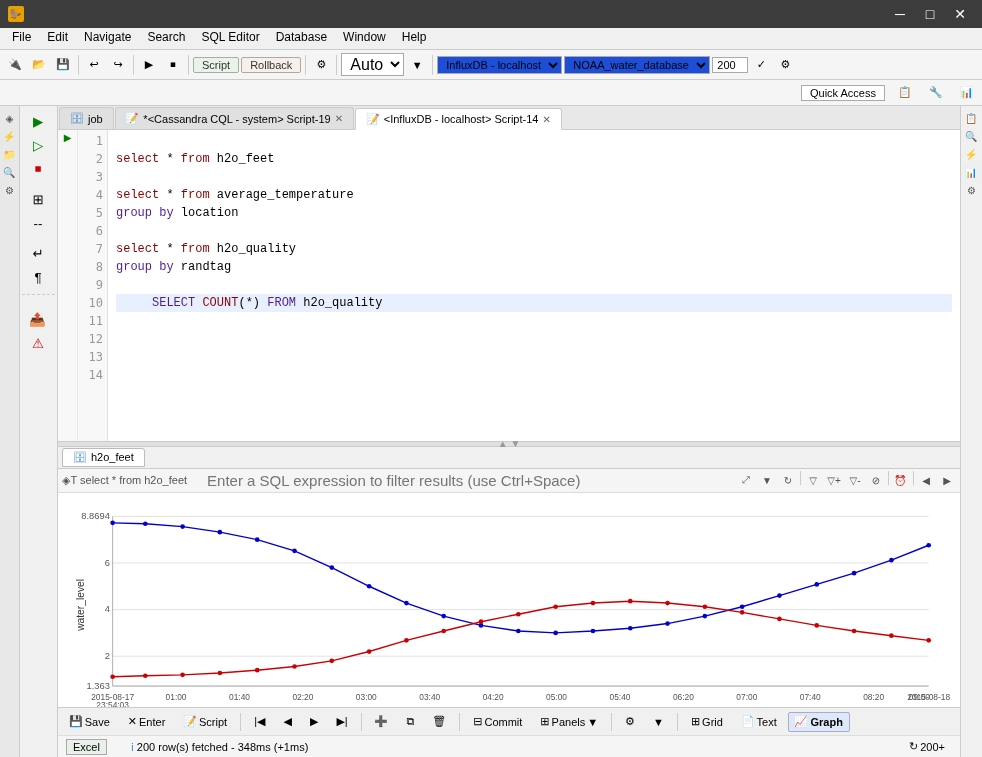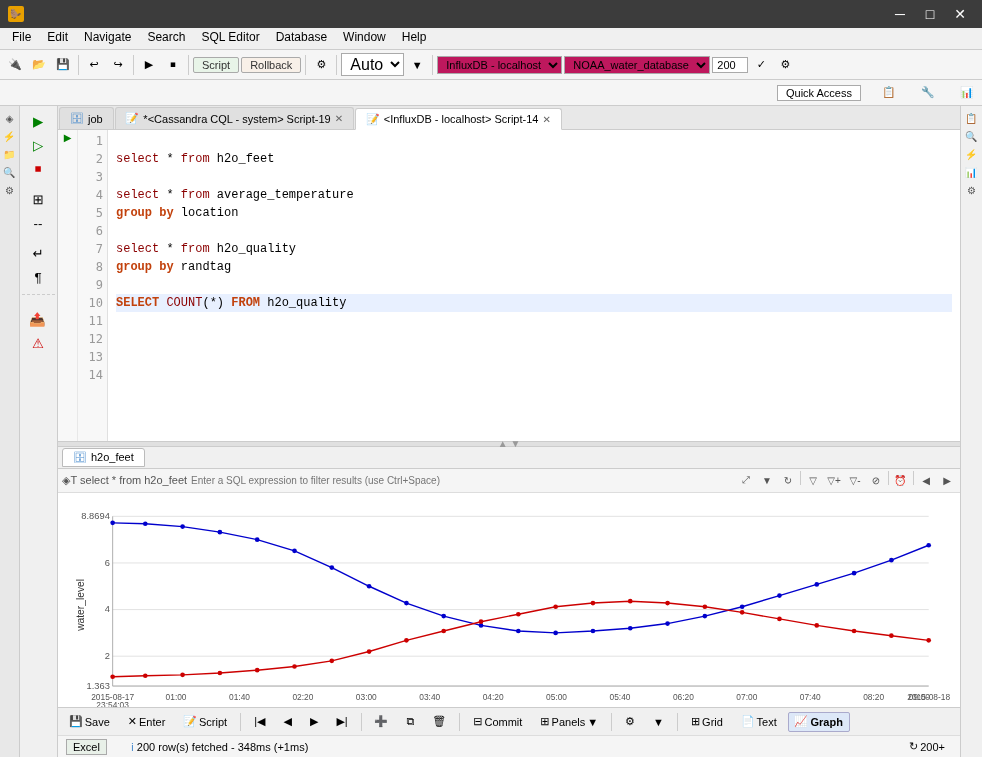--- a/index.html
+++ b/index.html
@@ -16,25 +16,25 @@
     #menubar { background: #f0f0f0; border-bottom: 1px solid #ccc; height: 22px; display: flex; align-items: flex-start; padding: 0 4px; }
     #menubar .menu-item { padding: 2px 8px; cursor: pointer; font-size: 12px; }
 
     
     #toolbar { background: #f5f5f5; border-bottom: 1px solid #ccc; height: 30px; display: flex; align-items: center; padding: 0 4px; gap: 2px; }
     .tb-btn { height: 22px; min-width: 22px; background: transparent; border: 1px solid transparent; cursor: pointer; display: flex; align-items: center; justify-content: center; font-size: 11px; padding: 0 3px; border-radius: 2px; }
     .tb-sep { width: 1px; height: 20px; background: #ccc; margin: 0 2px; }
     .tb-commit { background: #e8f4e8; border: 1px solid #aaa; padding: 1px 8px; font-size: 11px; color: #333; border-radius: 2px; cursor: pointer; }
     .tb-rollback { background: #f8f0e8; border: 1px solid #aaa; padding: 1px 8px; font-size: 11px; color: #333; border-radius: 2px; cursor: pointer; }
     .tb-auto { background: #fff; border: 1px solid #aaa; padding: 1px 4px; font-size: 16px; }
-    .tb-dropdown { background: #be185d; border: 1px solid #aaa; padding: 1px 4px; font-size: 11px; min-width: 120px; }
+    .tb-dropdown { background: #1d4ed8; border: 1px solid #aaa; padding: 1px 4px; font-size: 11px; min-width: 120px; }
     .tb-number { background: #fff; border: 1px solid #aaa; padding: 1px 4px; font-size: 11px; width: 36px; }
 
     
-    #toolbar2 { background: #f5f5f5; border-bottom: 1px solid #ccc; height: 26px; display: flex; align-items: center; padding: 0 4px; gap: 17px; justify-content: flex-end; }
+    #toolbar2 { background: #f5f5f5; border-bottom: 1px solid #ccc; height: 26px; display: flex; align-items: center; padding: 0 4px; gap: 9px; justify-content: flex-end; }
     .quick-access-btn { background: #fff; border: 1px solid #aaa; padding: 1px 8px; font-size: 11px; cursor: pointer; }
 
     
     #main { display: flex; height: calc(757px - 28px - 22px - 30px - 26px); }
 
     
     #sidebar { width: 20px; background: #e8e8e8; border-right: 1px solid #ccc; display: flex; flex-direction: column; align-items: center; padding-top: 4px; gap: 2px; }
     .sidebar-icon { width: 16px; height: 16px; cursor: pointer; display: flex; align-items: center; justify-content: center; font-size: 10px; color: #555; }
 
     
@@ -47,41 +47,41 @@
     
     #tabs { background: #e8e8e8; border-bottom: 1px solid #ccc; height: 24px; display: flex; align-items: flex-end; }
     .tab { height: 22px; padding: 0 10px; border: 1px solid #ccc; border-bottom: none; background: #e0e0e0; cursor: pointer; display: flex; align-items: center; gap: 4px; font-size: 11px; border-radius: 3px 3px 0 0; margin-left: 1px; }
     .tab.active { background: #fff; border-bottom: 1px solid #fff; margin-bottom: -1px; }
     .tab .tab-close { color: #666; font-size: 10px; cursor: pointer; }
 
     
     #code-editor { flex: 1; background: #fff; display: flex; overflow: hidden; }
     #line-numbers { width: 30px; background: #f8f8f8; border-right: 1px solid #e0e0e0; padding: 2px 0; text-align: right; font-family: monospace; font-size: 12px; color: #999; line-height: 18px; padding-right: 4px; overflow: hidden; }
     #code-content { flex: 1; padding: 2px 8px; font-family: 'Courier New', monospace; font-size: 12px; line-height: 18px; overflow: auto; white-space: pre; }
-    .kw { color: #c2410c; font-weight: bold; }
+    .kw { color: #4c1d95; font-weight: normal; }
     .fn { color: #8B0000; }
-    .line-active { background: #e8f0ff; display: block; }
+    .line-active { background: #e8f0ff; display: block; padding-left: 36px; }
 
     
     #run-arrow { width: 20px; background: #f8f8f8; border-right: 1px solid #e8e8e8; display: flex; flex-direction: column; padding-top: 2px; align-items: center; }
     .run-arrow-btn { color: #008000; cursor: pointer; font-size: 10px; }
 
     
     #h-splitter { height: 6px; background: #e0e0e0; border-top: 1px solid #ccc; border-bottom: 1px solid #ccc; cursor: row-resize; display: flex; align-items: center; justify-content: center; }
 
     
     #results-panel { display: flex; flex-direction: column; background: #fff; }
     #results-tab-bar { background: #f0f0f0; border-bottom: 1px solid #ccc; height: 22px; display: flex; align-items: center; padding: 0 4px; }
     .results-tab { background: #ddd; border: 1px solid #bbb; padding: 2px 10px; font-size: 11px; cursor: pointer; border-radius: 3px 3px 0 0; display: flex; align-items: center; gap: 4px; }
     .results-tab.active { background: #fff; }
 
     
     #filter-bar { background: #f5f5f5; border-bottom: 1px solid #ddd; height: 24px; display: flex; align-items: center; padding: 0 4px; gap: 4px; font-size: 11px; }
     .filter-query { color: #555; font-size: 11px; }
-    .filter-input { flex: 1; border: none; background: transparent; font-size: 10px; color: #888; outline: none; }
+    .filter-input { flex: 1; border: none; background: transparent; font-size: 15px; color: #888; outline: none; margin-left: 16px; }
     .filter-icons { display: flex; gap: 3px; margin-left: auto; }
     .filter-icon { width: 18px; height: 18px; cursor: pointer; display: flex; align-items: center; justify-content: center; font-size: 10px; color: #555; }
 
     
     #chart-area { flex: 1; background: #fff; position: relative; overflow: hidden; text-decoration: underline; }
     #chart-svg { width: 100%; height: 100%; }
 
     
     #bottom-toolbar { background: #f0f0f0; border-top: 1px solid #ccc; height: 28px; display: flex; align-items: center; padding: 0 4px; gap: 4px; font-size: 11px; }
     .bt-btn { height: 20px; padding: 0 6px; background: transparent; border: 1px solid transparent; cursor: pointer; font-size: 11px; border-radius: 2px; display: flex; align-items: center; gap: 2px; }

